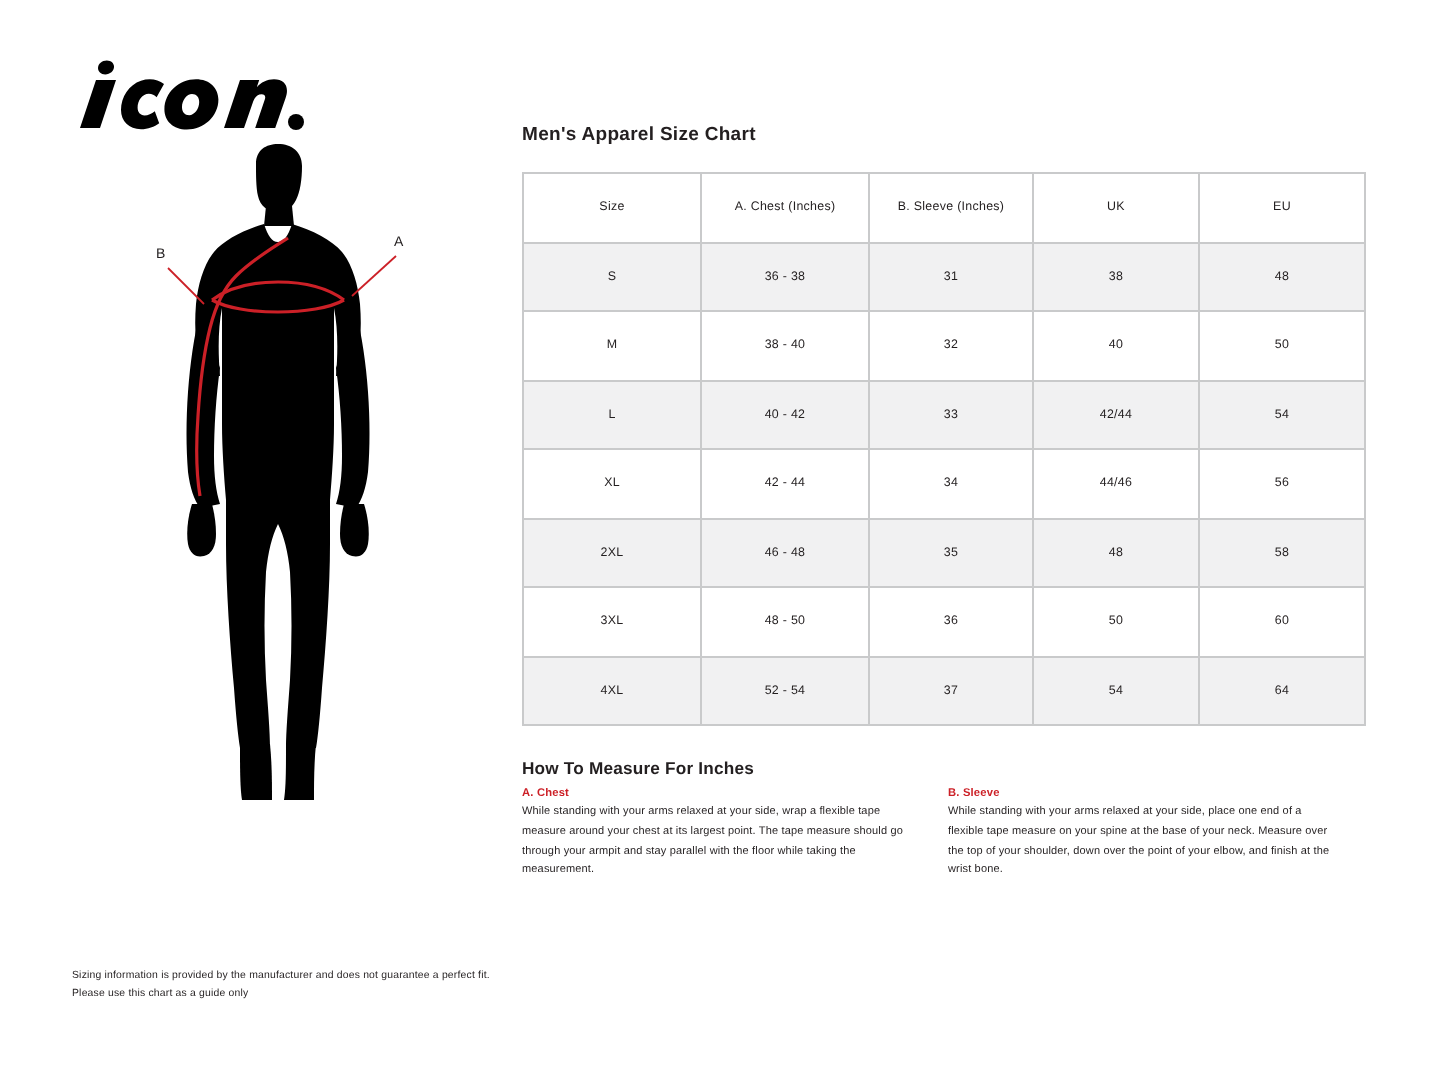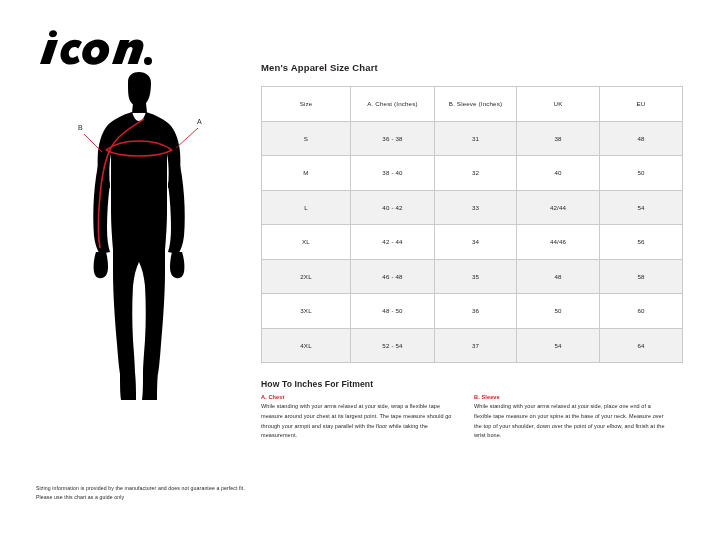--- a/index.html
+++ b/index.html
@@ -280,21 +280,21 @@
         <tr>
           <td>4XL</td>
           <td>52 - 54</td>
           <td>37</td>
           <td>54</td>
           <td>64</td>
         </tr>
       </tbody>
     </table>
 
-    <div class="howto-title">How To Inches For Fitment</div>
+    <div class="howto-title">How To Measure For Inches</div>
 
     <div class="measure-blocks">
       <div class="measure-block">
         <div class="measure-head">A. Chest</div>
         <div class="measure-body">While standing with your arms relaxed at your side, wrap a flexible tape measure around your chest at its largest point. The tape measure should go through your armpit and stay parallel with the floor while taking the measurement.</div>
       </div>
       <div class="measure-block">
         <div class="measure-head">B. Sleeve</div>
         <div class="measure-body">While standing with your arms relaxed at your side, place one end of a flexible tape measure on your spine at the base of your neck. Measure over the top of your shoulder, down over the point of your elbow, and finish at the wrist bone.</div>
       </div>

